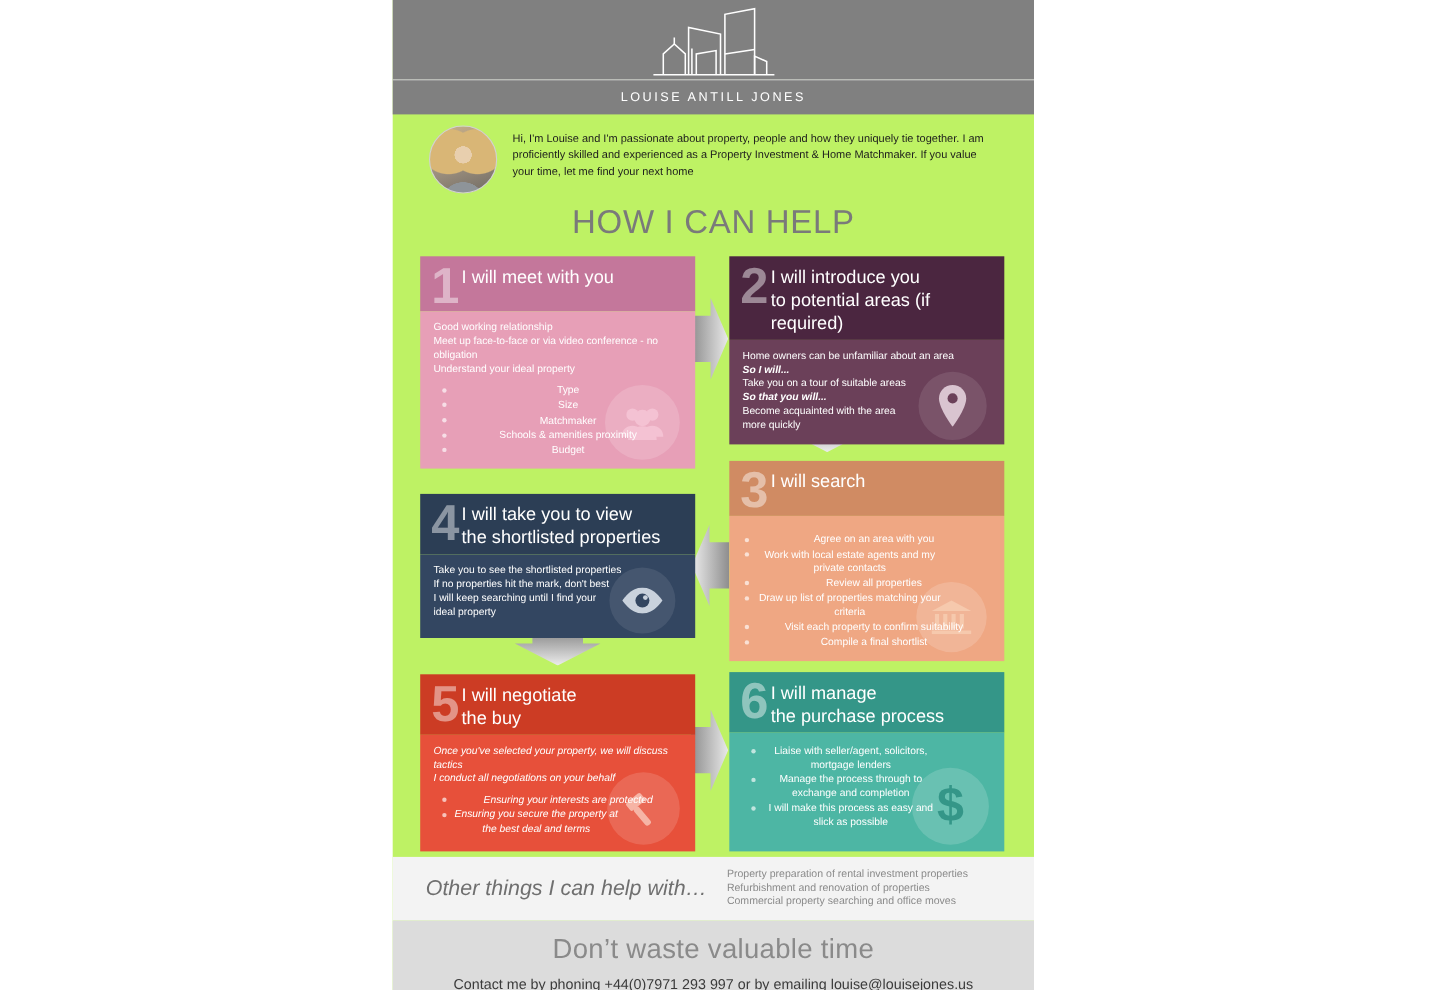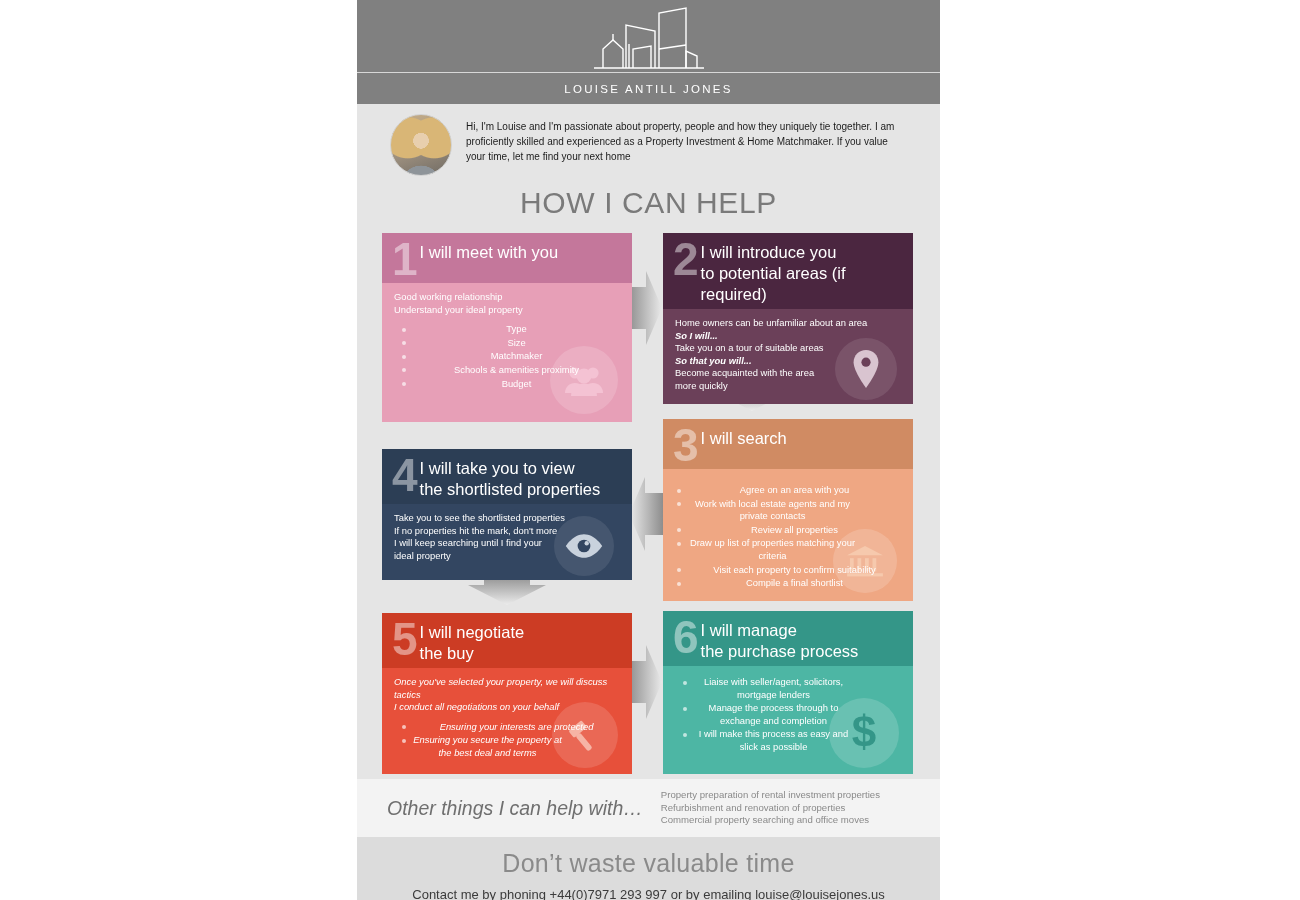--- a/index.html
+++ b/index.html
@@ -5,21 +5,21 @@
   * { box-sizing: border-box; margin: 0; padding: 0; }
   html, body {
     width: 1300px; height: 900px;
     background: #ffffff;
     font-family: "Liberation Sans", sans-serif;
     overflow: hidden;
   }
   .page { position: relative; width: 1300px; height: 900px; background:#fff; }
   .sheet {
     position: absolute; left: 357px; top: 0; width: 583px; height: 900px;
-    background: #e5e5e5;
+    background: #bef264;
   }
 
   
   .brand-band {
     height: 72px; background: #808080; position: relative;
   }
   .logo-wrap {
     position: absolute; left: 50%; top: 4px; transform: translateX(-50%);
     width: 120px; height: 68px;
   }
@@ -219,20 +219,21 @@
             <svg viewBox="0 0 40 34" width="40" height="34" fill="#f4c2d3">
               <circle cx="11" cy="10" r="5.6"></circle>
                 <circle cx="29" cy="10" r="5.6"></circle>
               <path d="M1 30c0-6 4.5-10 10-10s10 4 10 10z"></path>
               <path d="M19 30c0-6 4.5-10 10-10s10 4 10 10z"></path>
               <circle cx="20" cy="13" r="7.4"></circle>
               <path d="M7 33c0-7.5 5.8-12.5 13-12.5S33 25.5 33 33z"></path>
             </svg>
           </div>
           <p>Good working relationship</p>
+          <p>Meet up face-to-face or via video conference - no obligation</p>
           <p>Understand your ideal property</p>
           <ul>
             <li>Type</li>
             <li>Size</li>
             <li>Matchmaker</li>
             <li>Schools &amp; amenities proximity</li>
             <li>Budget</li>
           </ul>
         </div>
       </div>
@@ -297,21 +298,21 @@
         </div>
         <div class="body" style="background:#334661; min-height:76px;">
           <div class="badge" style="width:60px;height:60px;right:18px;bottom:4px;background:rgba(255,255,255,.09);">
             <svg viewBox="0 0 44 26" width="40" height="24" fill="#c9d2dd">
               <path d="M22 0C10 0 2 13 2 13s8 13 20 13 20-13 20-13S34 0 22 0z"></path>
               <circle cx="22" cy="13" r="7" fill="#334661"></circle>
               <circle cx="25" cy="10" r="2.4" fill="#c9d2dd"></circle>
             </svg>
           </div>
           <p>Take you to see the shortlisted properties</p>
-          <p>If no properties hit the mark, don't more</p>
+          <p>If no properties hit the mark, don't best</p>
           <p style="max-width:168px">I will keep searching until I find your ideal property</p>
         </div>
       </div>
 
       <div class="card" id="card5">
         <div class="head" style="background:#cc3c24">
           <span class="num">5</span>
           <span class="ttl">
             <span>I will negotiate</span><br>
             <span>the buy</span>

